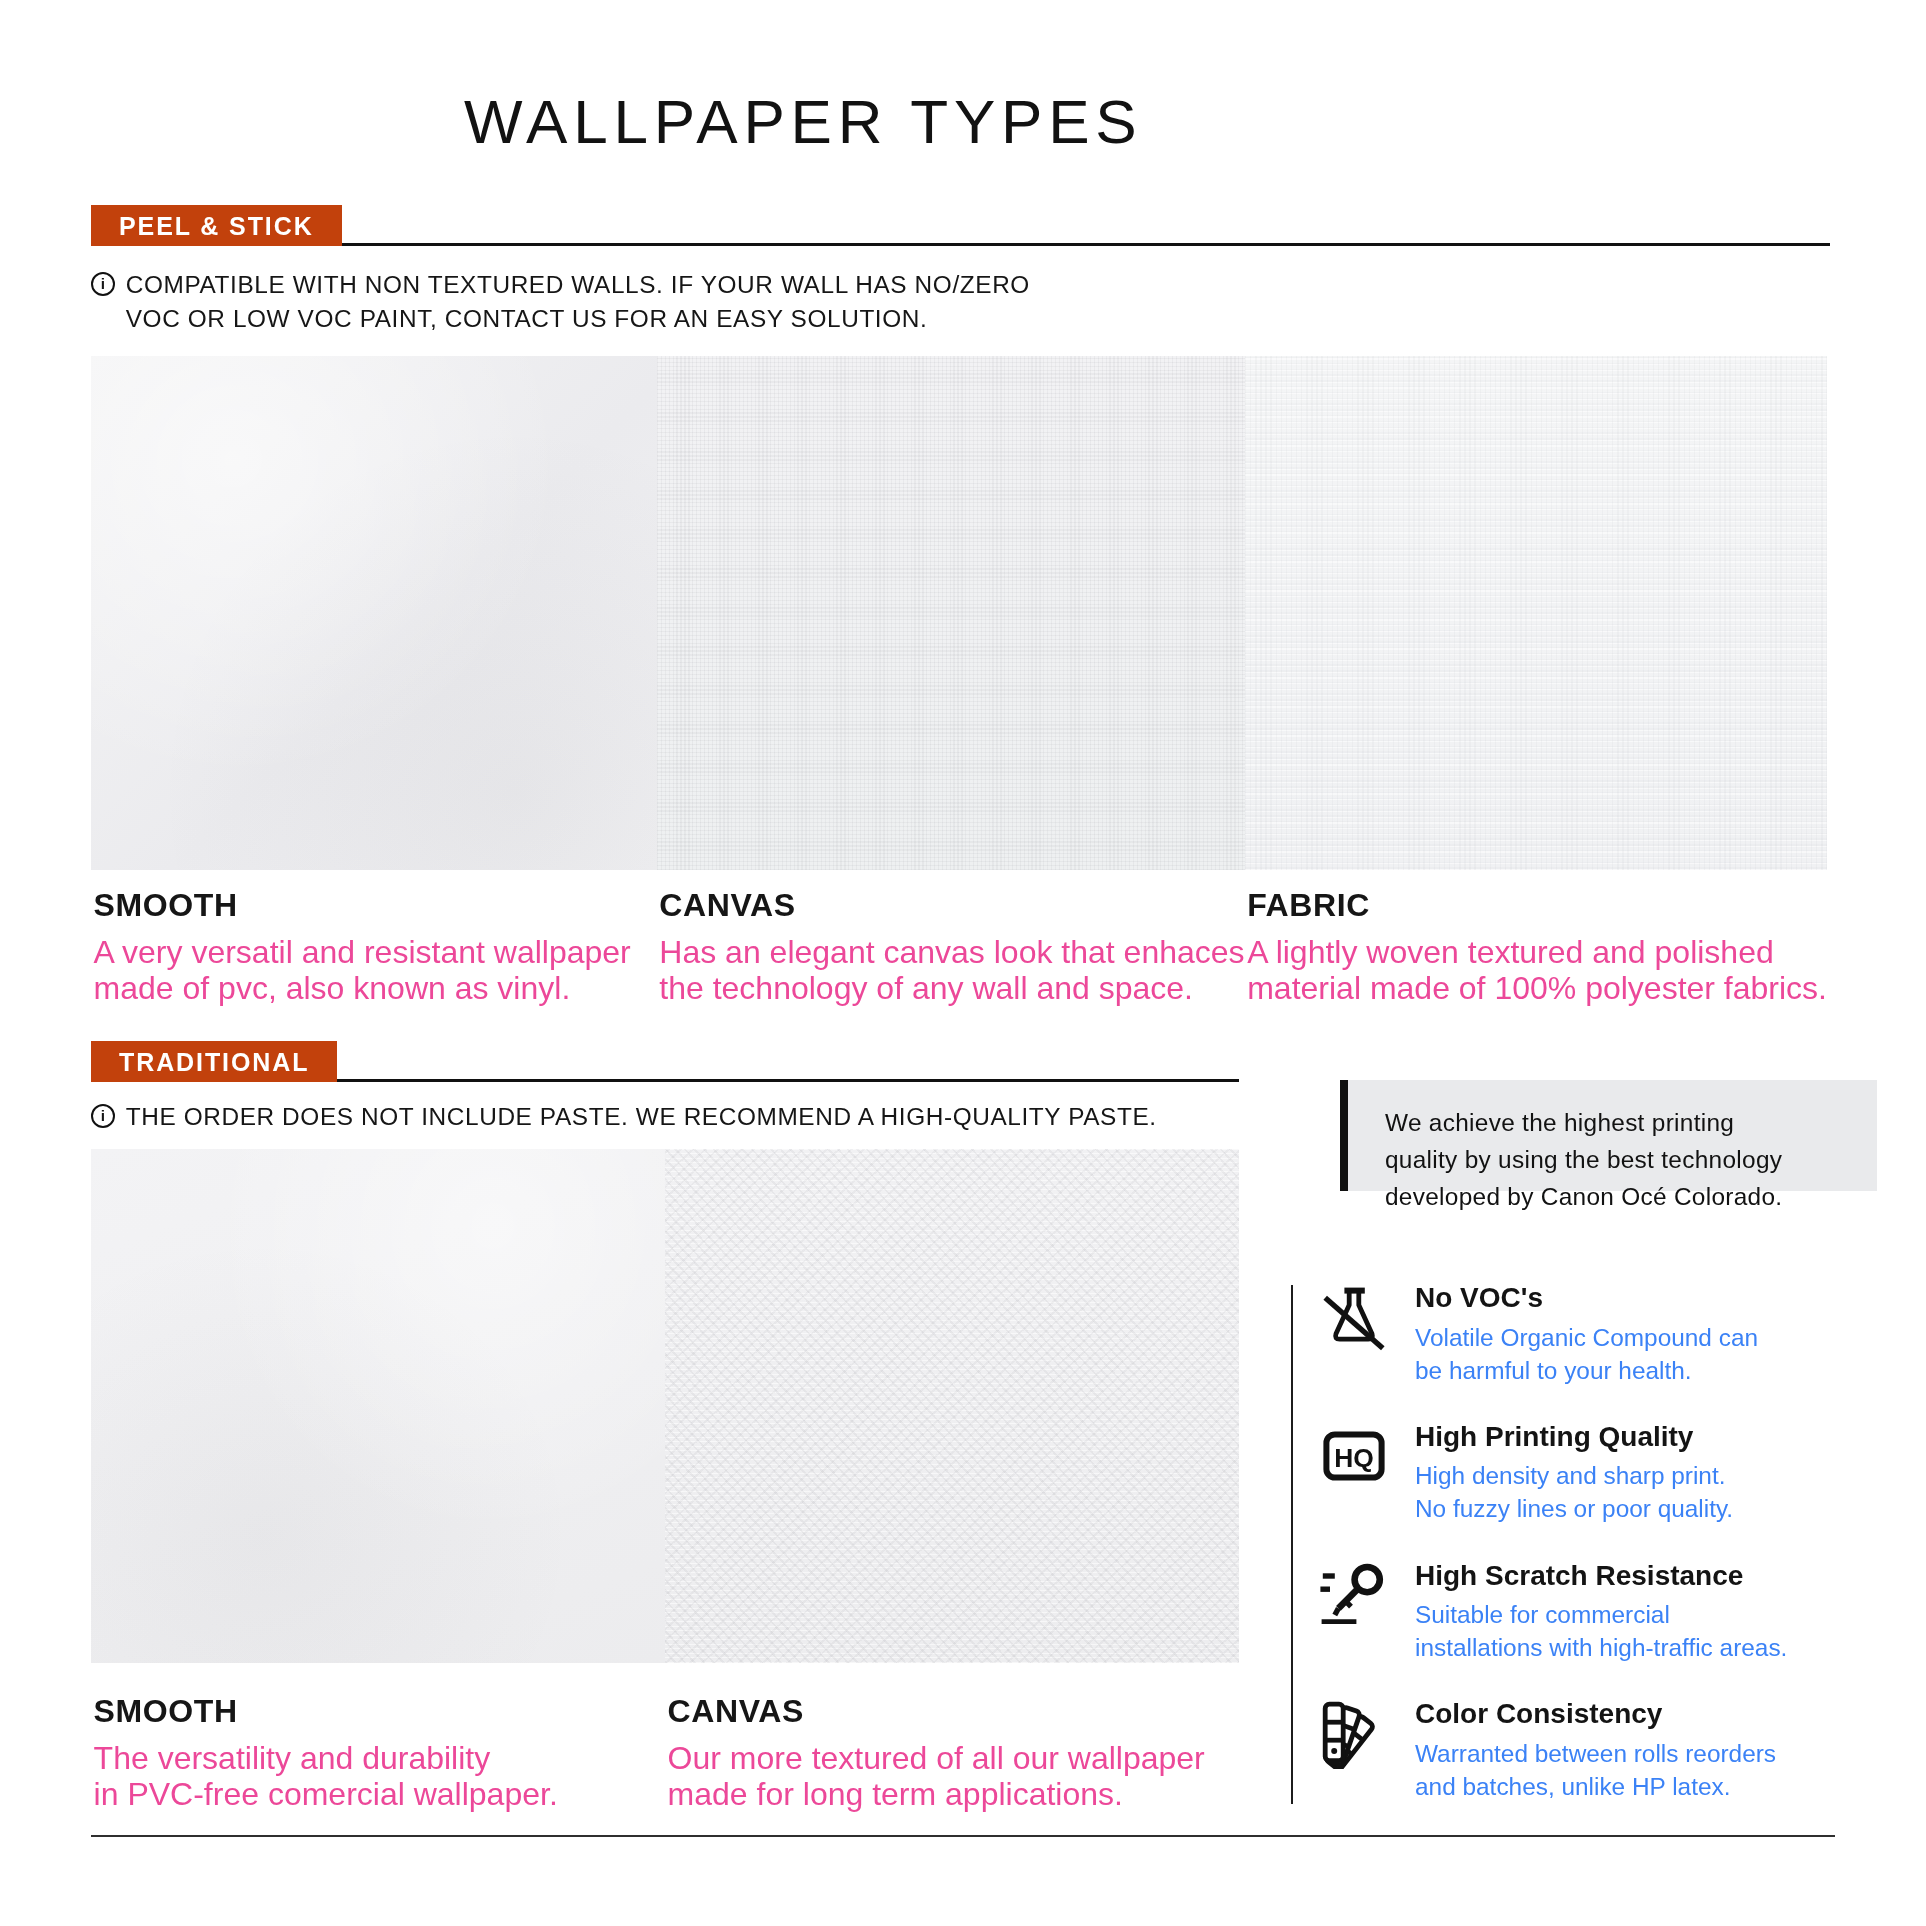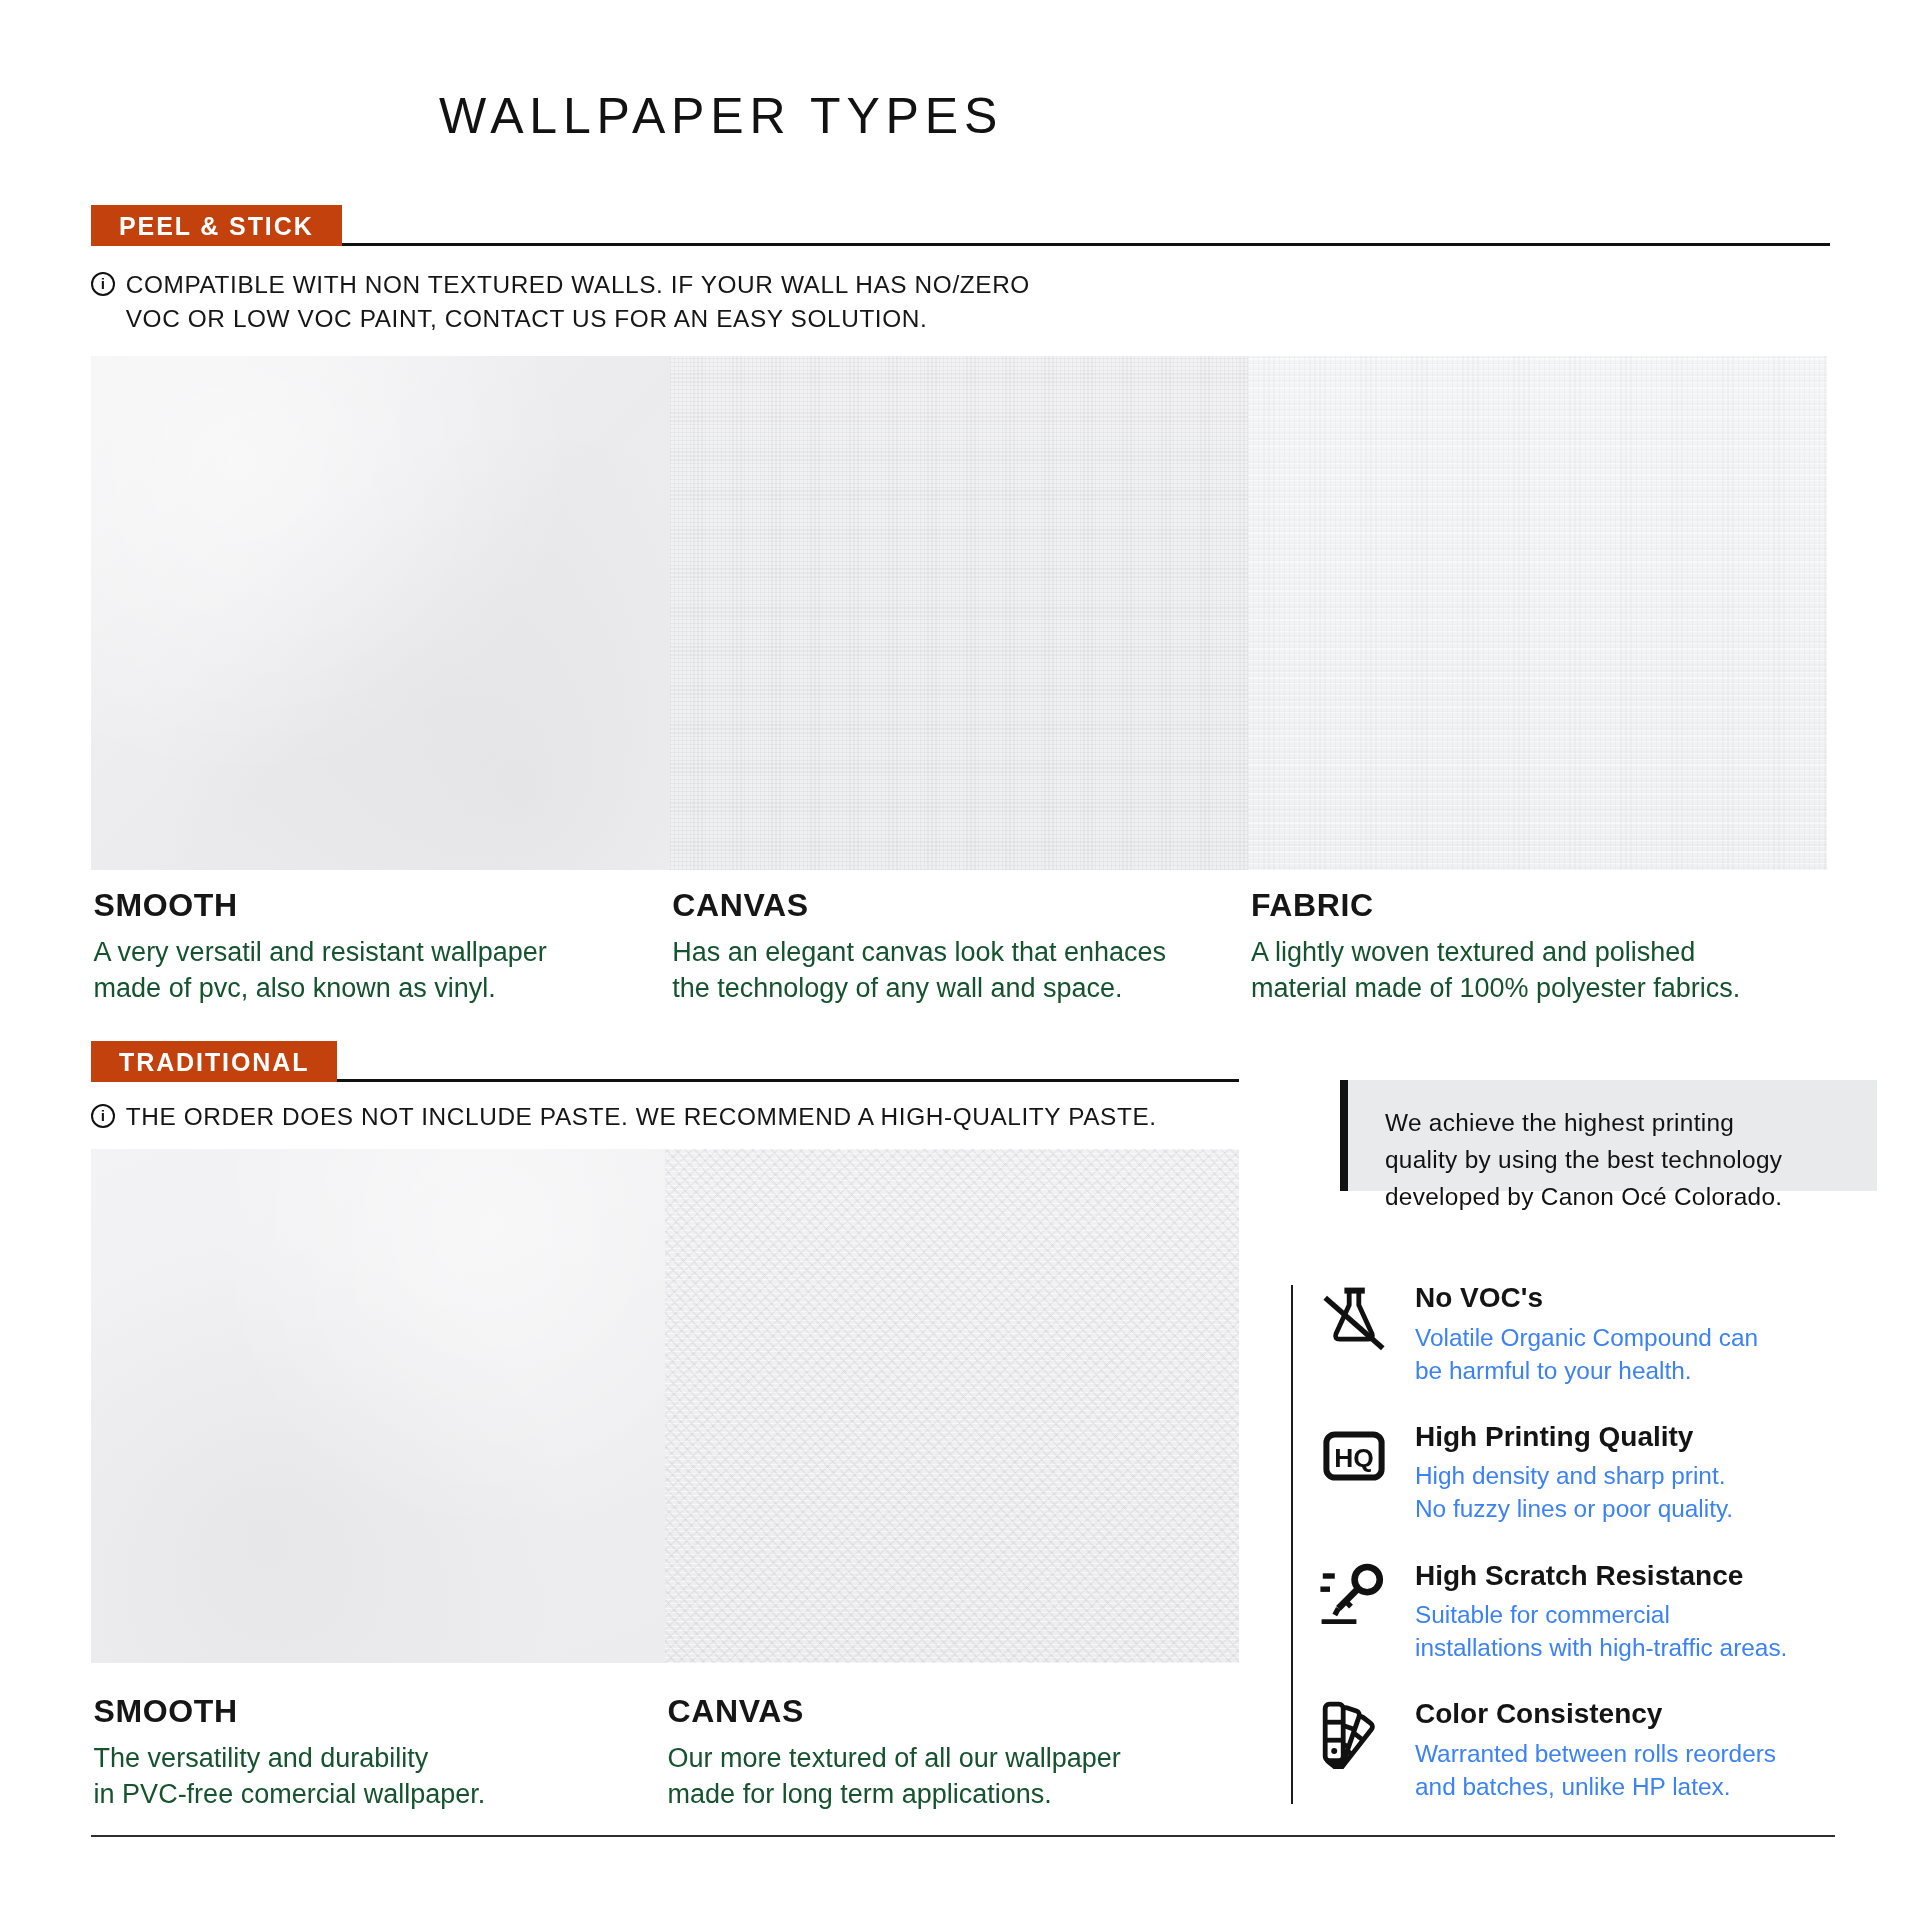--- a/index.html
+++ b/index.html
@@ -1,19 +1,19 @@
 <!DOCTYPE html>
 <html style="font-size:10.3px"><head>
 <meta charset="utf-8">
 <style>
   html,body{margin:0;padding:0;background:#fff;}
   body{width:1926px;height:1926px;font-family:"Liberation Sans", sans-serif;color:#161616;}
   .canvas{position:relative;width:1926px;height:1926px;background:#ffffff;overflow:hidden;}
 
-  .title{position:absolute;left:439px;top:91px;margin:0;font-size:50px;font-weight:500;
+  .title{position:absolute;left:464px;top:91px;margin:0;font-size:62px;font-weight:500;
          letter-spacing:5.8px;color:#121212;line-height:1;white-space:nowrap;}
 
   .label-box{position:absolute;background:#c2410c;color:#ffffff;height:41px;line-height:42px;
              padding:0 28px;font-size:25px;font-weight:700;letter-spacing:1.9px;white-space:nowrap;z-index:2;}
   .label-1{left:91px;top:205px;}
   .label-2{left:91px;top:1041px;}
 
   .rule{position:absolute;background:#111111;height:3.2px;}
   .rule-1{left:91px;top:243px;width:1739px;}
   .rule-2{left:91px;top:1079px;width:1148px;}
@@ -49,21 +49,21 @@
       radial-gradient(ellipse at 30% 75%, rgba(60,60,70,.045), rgba(255,255,255,0) 55%),
       linear-gradient(160deg,#f3f3f5,#ececee);}
   .tex-coarse{background:
       repeating-linear-gradient(47deg, rgba(100,100,110,.07) 0 1.9px, rgba(255,255,255,0) 1.9px 7px),
       repeating-linear-gradient(-43deg, rgba(100,100,110,.06) 0 1.9px, rgba(255,255,255,0) 1.9px 8.3px),
       repeating-linear-gradient(0deg, rgba(255,255,255,.55) 0 1.3px, rgba(255,255,255,0) 1.3px 4.5px),
       linear-gradient(180deg,#f1f1f3,#ededef);}
 
   .swatch-name{margin:16.7px 0 0 2.6px;font-size:32px;font-weight:700;letter-spacing:0.6px;color:#161616;}
   .grid-2 .swatch-name{margin-top:29.5px;}
-  .swatch-desc{margin:10.3px 0 0 2.6px;font-size:27px;line-height:36px;font-weight:300;color:#14532d;white-space:nowrap;}
+  .swatch-desc{margin:10.3px 0 0 2.6px;font-size:32px;line-height:36px;font-weight:300;color:#ec4899;white-space:nowrap;}
 
   .quality-box{position:absolute;left:1340px;top:1080px;width:537px;height:111px;background:#e9eaec;
                border-left:8.3px solid #111;box-sizing:border-box;padding:24.4px 0 0 37px;
                font-size:24.4px;line-height:37px;letter-spacing:0.3px;color:#121212;white-space:nowrap;}
   .vrule{position:absolute;left:1291px;top:1285px;width:1.9px;height:519px;background:#1c1c1c;}
 
   .features{position:absolute;left:1316px;top:1281px;width:523px;display:flex;flex-direction:column;gap:33px;}
   .feature{display:flex;gap:23px;}
   .feature-icon{width:76px;height:76px;flex:0 0 auto;display:flex;justify-content:center;align-items:flex-start;}
   .feature-icon svg{width:72px;height:72px;}

